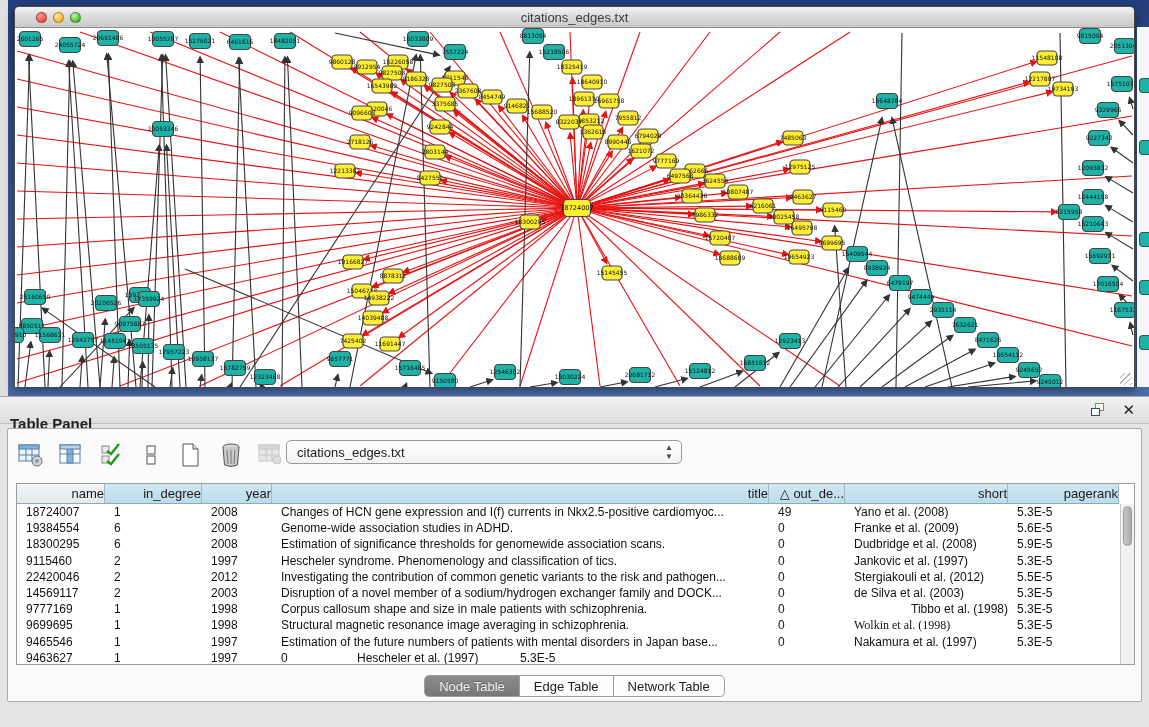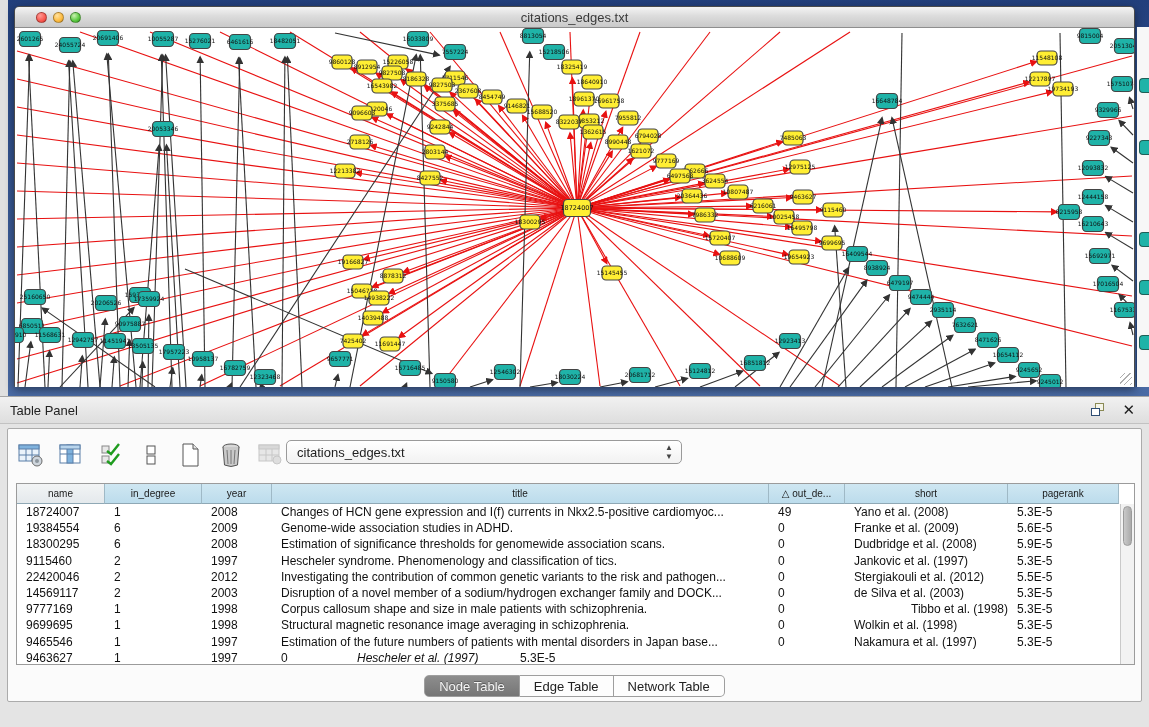--- a/index.html
+++ b/index.html
@@ -29,21 +29,21 @@
   #tl-zoom  { left:55px; background:radial-gradient(circle at 35% 30%,#c9f2b2,#59c93f 60%,#3d9e2c); }
   #net-canvas { position:relative; width:1119px; height:359px; background:#ffffff; overflow:hidden; }
   #net-svg { display:block; }
   .grip { position:absolute; right:2px; bottom:2px; width:12px; height:12px;
     background:repeating-linear-gradient(135deg,transparent 0 3px,#9a9a9a 3px 4px); opacity:.8; }
 
   
   #table-panel { position:absolute; left:0; top:396px; width:1149px; height:331px; background:#e4e4e4; }
   #panel-header { position:relative; height:28px; border-top:1px solid #a6a6a6; border-bottom:1px solid #c2c2c2;
     background:linear-gradient(180deg,#f1f1f1,#dedede); }
-  #panel-title { position:absolute; left:10px; top:6px; font-size:13px; color:#222; }
+  #panel-title { position:absolute; left:10px; top:18px; font-size:15px; color:#222;font-weight:bold; }
   #float-icon { position:absolute; right:42px; top:6px; width:16px; height:15px; cursor:pointer; }
   #float-icon .sq1 { position:absolute; left:4px; top:0; width:9px; height:8px; border:1.5px solid #8a8a55; background:#f4f4e8; }
   #float-icon .sq2 { position:absolute; left:0; top:5px; width:9px; height:8px; border:1.5px solid #2e4d74; background:#fff; }
   #close-icon { position:absolute; right:14px; top:4px; font-size:15px; font-weight:bold; color:#1c1c1c; cursor:pointer; }
 
   #panel-body { position:absolute; left:7px; top:32px; width:1135px; height:274px;
     background:#fbfbfb; border:1px solid #ababab; border-radius:2px; }
 
   #toolbar { position:absolute; left:8px; top:8px; height:36px; display:flex; align-items:center; gap:10px; }
   .tool-btn { width:30px; height:30px; display:flex; align-items:center; justify-content:center; cursor:pointer; }
@@ -52,21 +52,21 @@
     font-size:16px; color:#111; width:34px; }
   #table-select { position:absolute; left:278px; top:11px; width:396px; height:24px;
     border:1px solid #9a9a9a; border-radius:5px; background:linear-gradient(180deg,#ffffff,#f2f2f2);
     font-size:13px; color:#222; display:flex; align-items:center; padding-left:10px; cursor:pointer;
     box-shadow:inset 0 1px 0 #fff; }
   #select-arrows { position:absolute; right:8px; top:2px; font-size:8px; color:#444; line-height:9px; text-align:center; }
 
   #data-table { position:absolute; left:8px; top:54px; width:1119px; height:182px;
     border:1px solid #9b9b9b; background:#fff; overflow:hidden; }
   #header-row { display:flex; height:20px; }
-  .hcell { height:20px; font-size:10px; color:#1a1a1a; text-align:center; line-height:19px;
+  .hcell { height:20px; font-size:13px; color:#1a1a1a; text-align:right; line-height:19px;
     background:linear-gradient(180deg,#cfe7f2,#bcdcEC); border-right:1px solid #9fb9c6;
     border-bottom:1px solid #8fa8b5; overflow:hidden; white-space:nowrap; cursor:pointer; }
   .hcell.first { background:linear-gradient(180deg,#f2f4f5,#e4e9ec); }
   #rows-area { position:absolute; left:0; top:20px; right:14px; bottom:0; }
   .trow { display:flex; height:16.2px; background:#fff; }
   .tcell { font-size:12px; color:#111; line-height:16px; padding-left:9px; white-space:nowrap;
     overflow:hidden; }
   #vscroll { position:absolute; right:0; top:20px; width:14px; bottom:0; background:#f2f2f2;
     border-left:1px solid #c9c9c9; }
   #vthumb { position:absolute; left:2px; top:2px; width:9px; height:40px; border-radius:5px;
@@ -936,38 +936,38 @@
               <div class="tcell" style="width: 76px;">0</div>
               <div class="tcell" style="width: 163px; text-align: right;">Tibbo et al. (1998)</div>
               <div class="tcell" style="width: 111px;">5.3E-5</div>
             </div>
             <div class="trow">
               <div class="tcell" style="width: 88px;">9699695</div>
               <div class="tcell" style="width: 97px;">1</div>
               <div class="tcell" style="width: 70px;">1998</div>
               <div class="tcell" style="width: 497px;">Structural magnetic resonance image averaging in schizophrenia.</div>
               <div class="tcell" style="width: 76px;">0</div>
-              <div class="tcell" style="width: 163px;">Wolkin et al. (1998)</div>
+              <div class="tcell" style="width: 163px; font-family: Liberation Serif, serif;">Wolkin et al. (1998)</div>
               <div class="tcell" style="width: 111px;">5.3E-5</div>
             </div>
             <div class="trow">
               <div class="tcell" style="width: 88px;">9465546</div>
               <div class="tcell" style="width: 97px;">1</div>
               <div class="tcell" style="width: 70px;">1997</div>
               <div class="tcell" style="width: 497px;">Estimation of the future numbers of patients with mental disorders in Japan base...</div>
               <div class="tcell" style="width: 76px;">0</div>
               <div class="tcell" style="width: 163px;">Nakamura et al. (1997)</div>
               <div class="tcell" style="width: 111px;">5.3E-5</div>
             </div>
             <div class="trow">
               <div class="tcell" style="width: 88px;">9463627</div>
               <div class="tcell" style="width: 97px;">1</div>
               <div class="tcell" style="width: 70px;">1997</div>
               <div class="tcell" style="width: 76px;">0</div>
-              <div class="tcell" style="width: 163px; font-style: italic;">Hescheler et al. (1997)</div>
+              <div class="tcell" style="width: 163px;">Hescheler et al. (1997)</div>
               <div class="tcell" style="width: 111px;">5.3E-5</div>
             </div>
           </div>
         <div id="vscroll">
           <div id="vthumb"></div>
         </div>
       </div>
 
       <div id="tab-strip">
           <div class="seg first active">Node Table</div>

